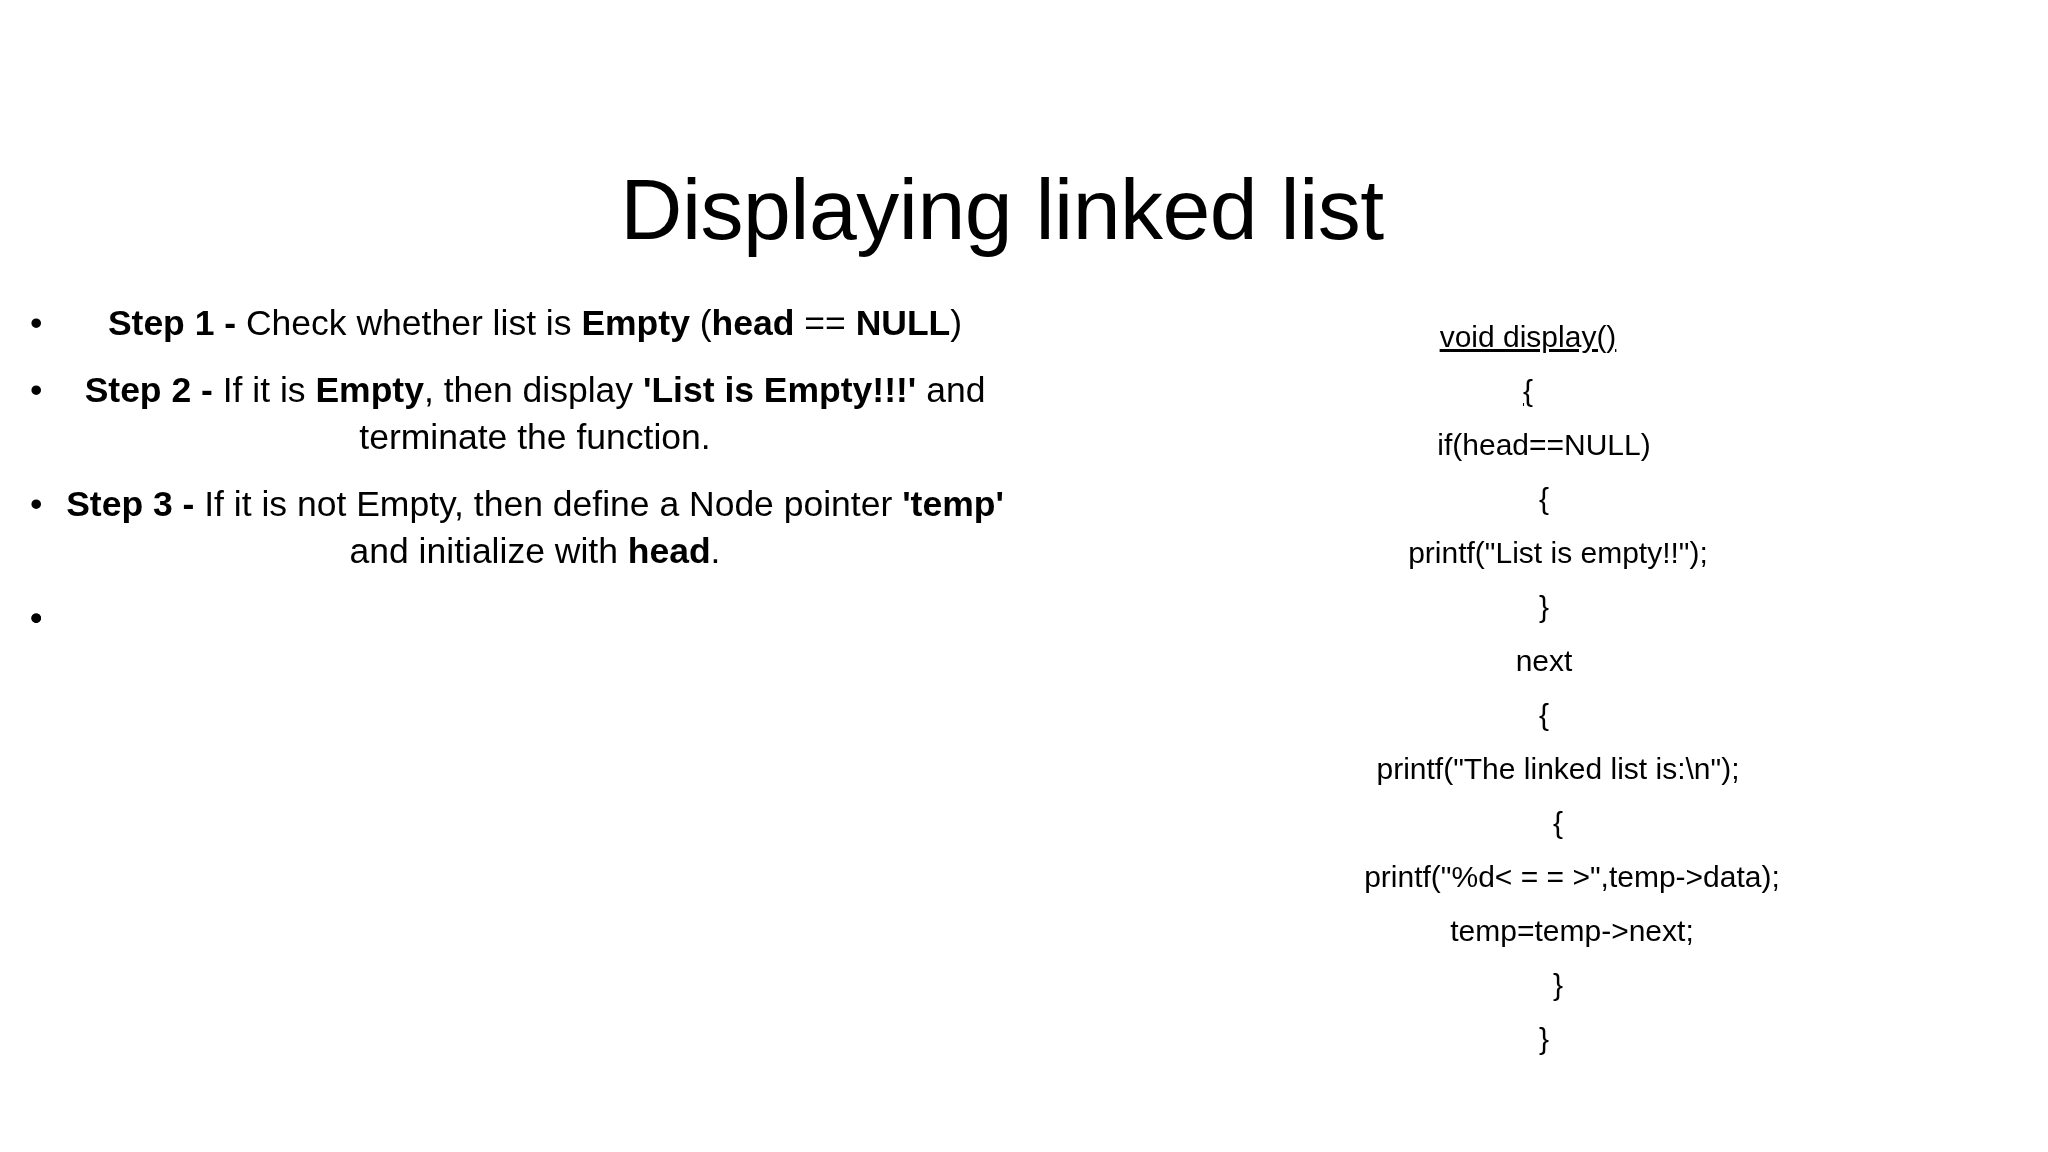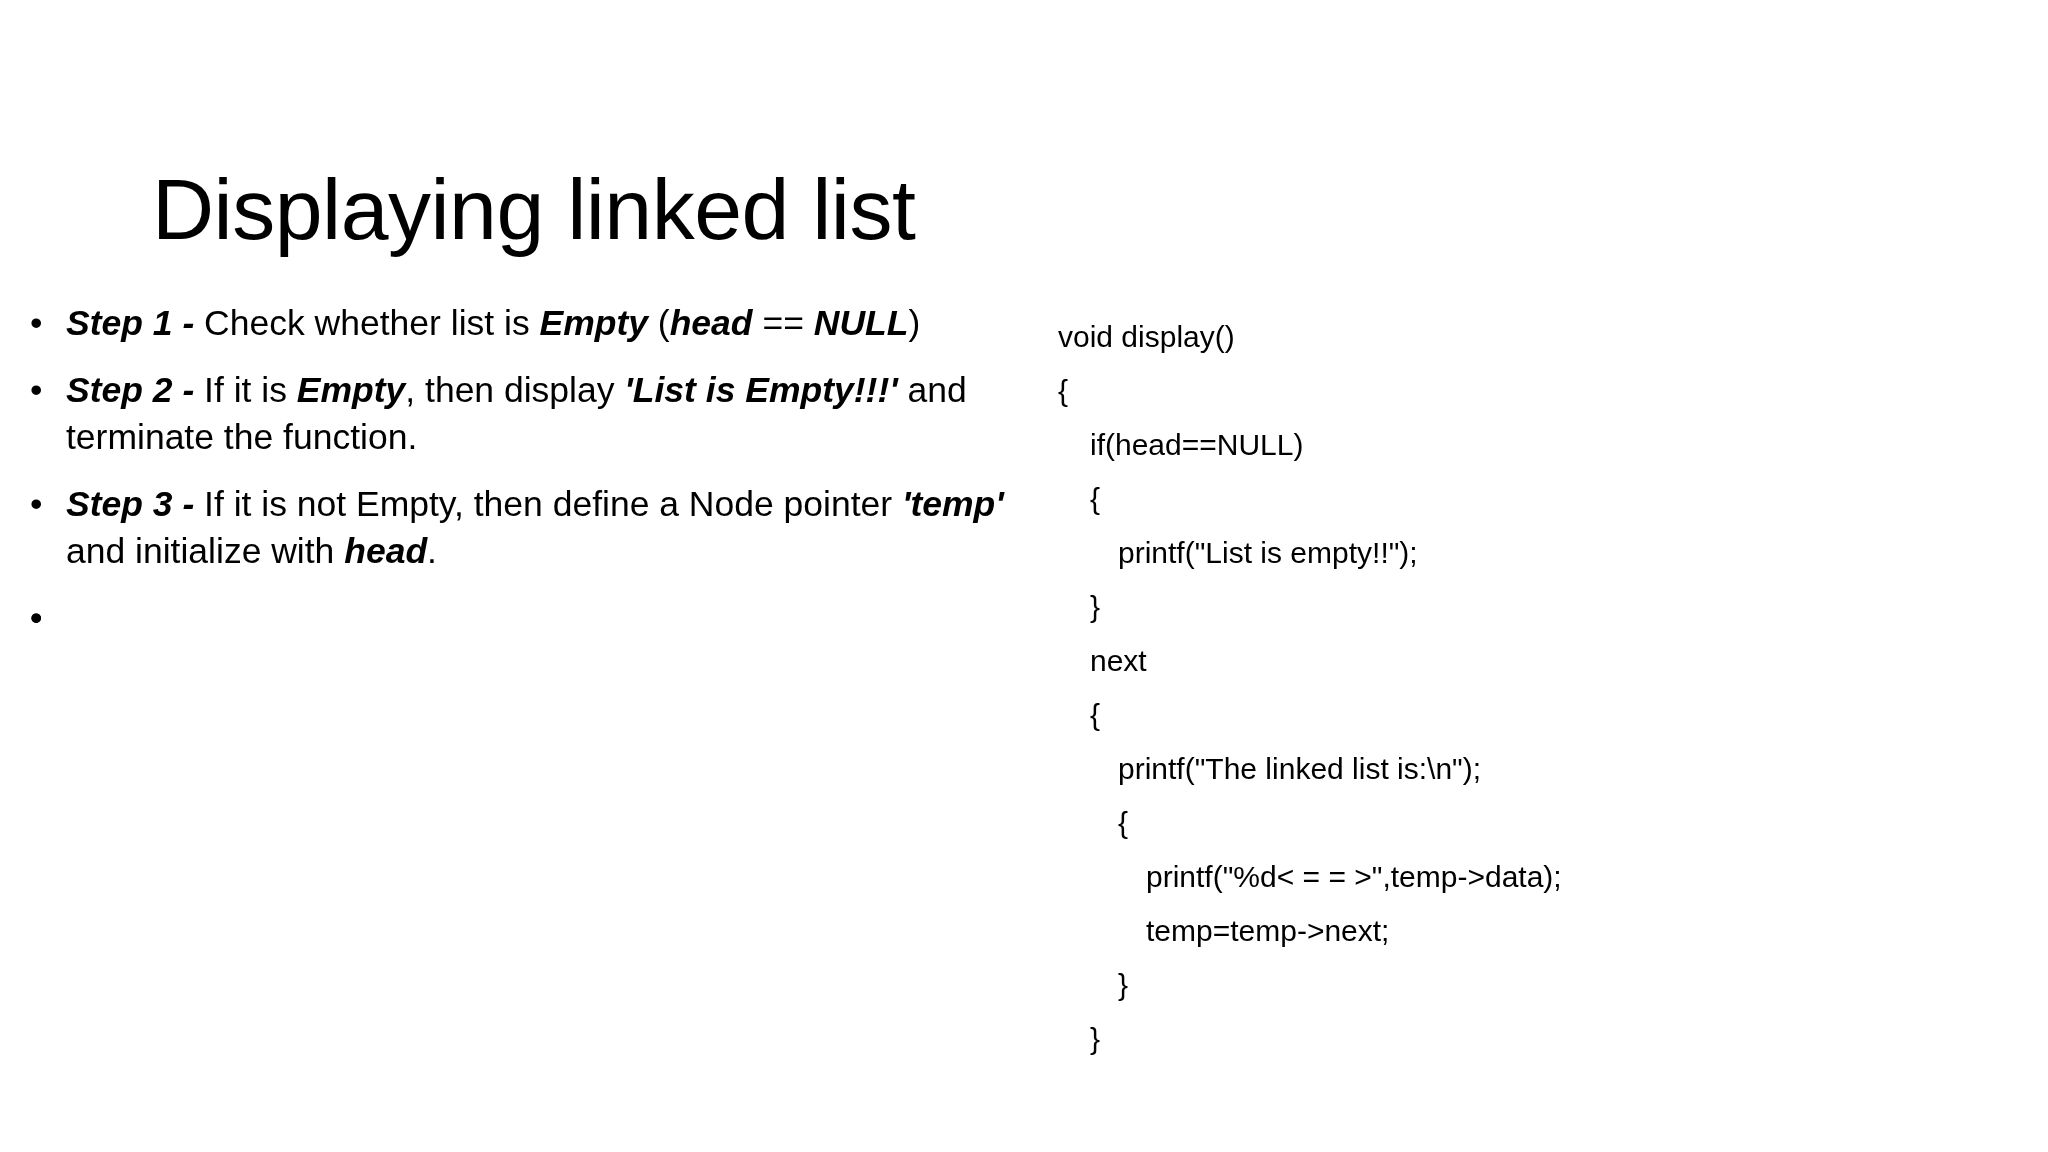--- a/index.html
+++ b/index.html
@@ -11,20 +11,21 @@
   body {
     font-family: "Liberation Sans", sans-serif;
     color: #000000;
   }
   #slide {
     position: relative;
     width: 2048px;
     height: 1152px;
     background: #ffffff;
     overflow: hidden;
+    text-align: center;
   }
 
   
   #slide-title {
     position: absolute;
     left: 152px;
     top: 106px;
     width: 1700px;
     font-size: 86px;
     line-height: 1.05;
@@ -51,37 +52,37 @@
   }
   .bullet-item:last-child { margin-bottom: 0; }
   .bullet-marker {
     position: absolute;
     left: 16px;
     top: 0;
     font-size: 35.5px;
     line-height: 47px;
     color: #000000;
   }
-  .bullet-text b { font-weight: 700; font-style: italic; }
+  .bullet-text b { font-weight: 700; }
 
   
   #code-block {
     position: absolute;
     left: 1058px;
     top: 310px;
     width: 940px;
     font-size: 30px;
     line-height: 54px;
     color: #000000;
   }
   .code-line {
     white-space: pre;
     height: 54px;
   }
-  .ind-0 { padding-left: 0px; }
+  .ind-0 { padding-left: 0px; text-decoration: underline; }
   .ind-1 { padding-left: 32px; }
   .ind-2 { padding-left: 60px; }
   .ind-3 { padding-left: 88px; }
 </style>
 </head>
 <body>
 
 <div id="slide">
 
   <h1 id="slide-title">Displaying linked list</h1>

